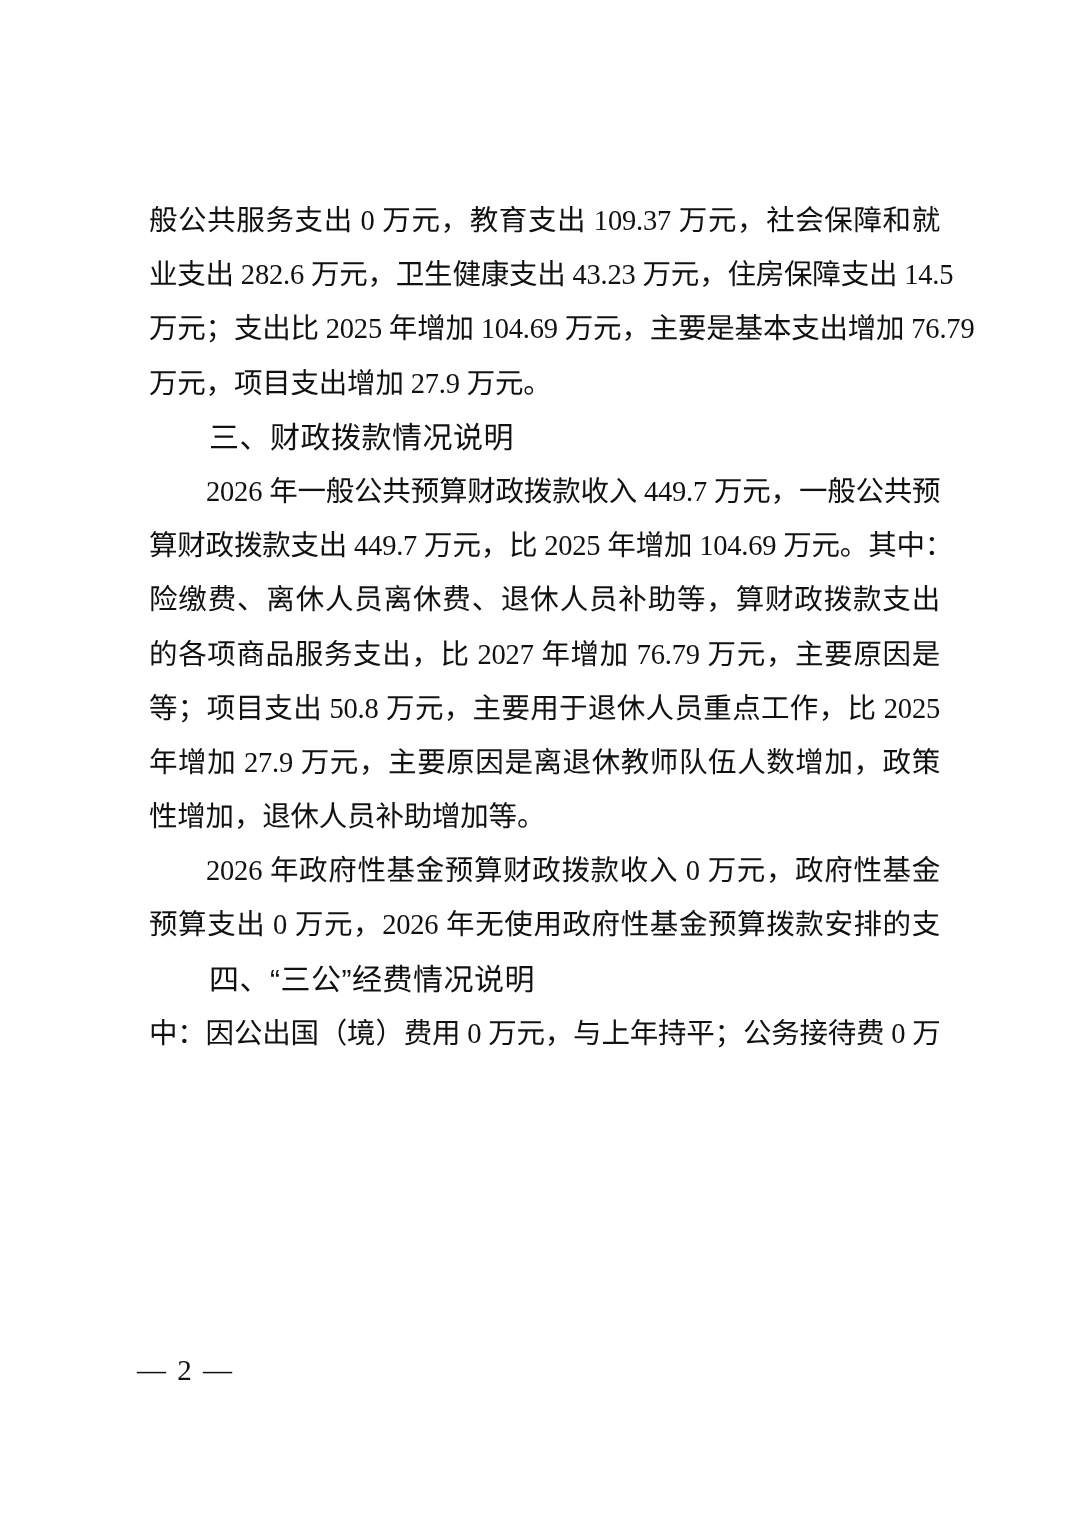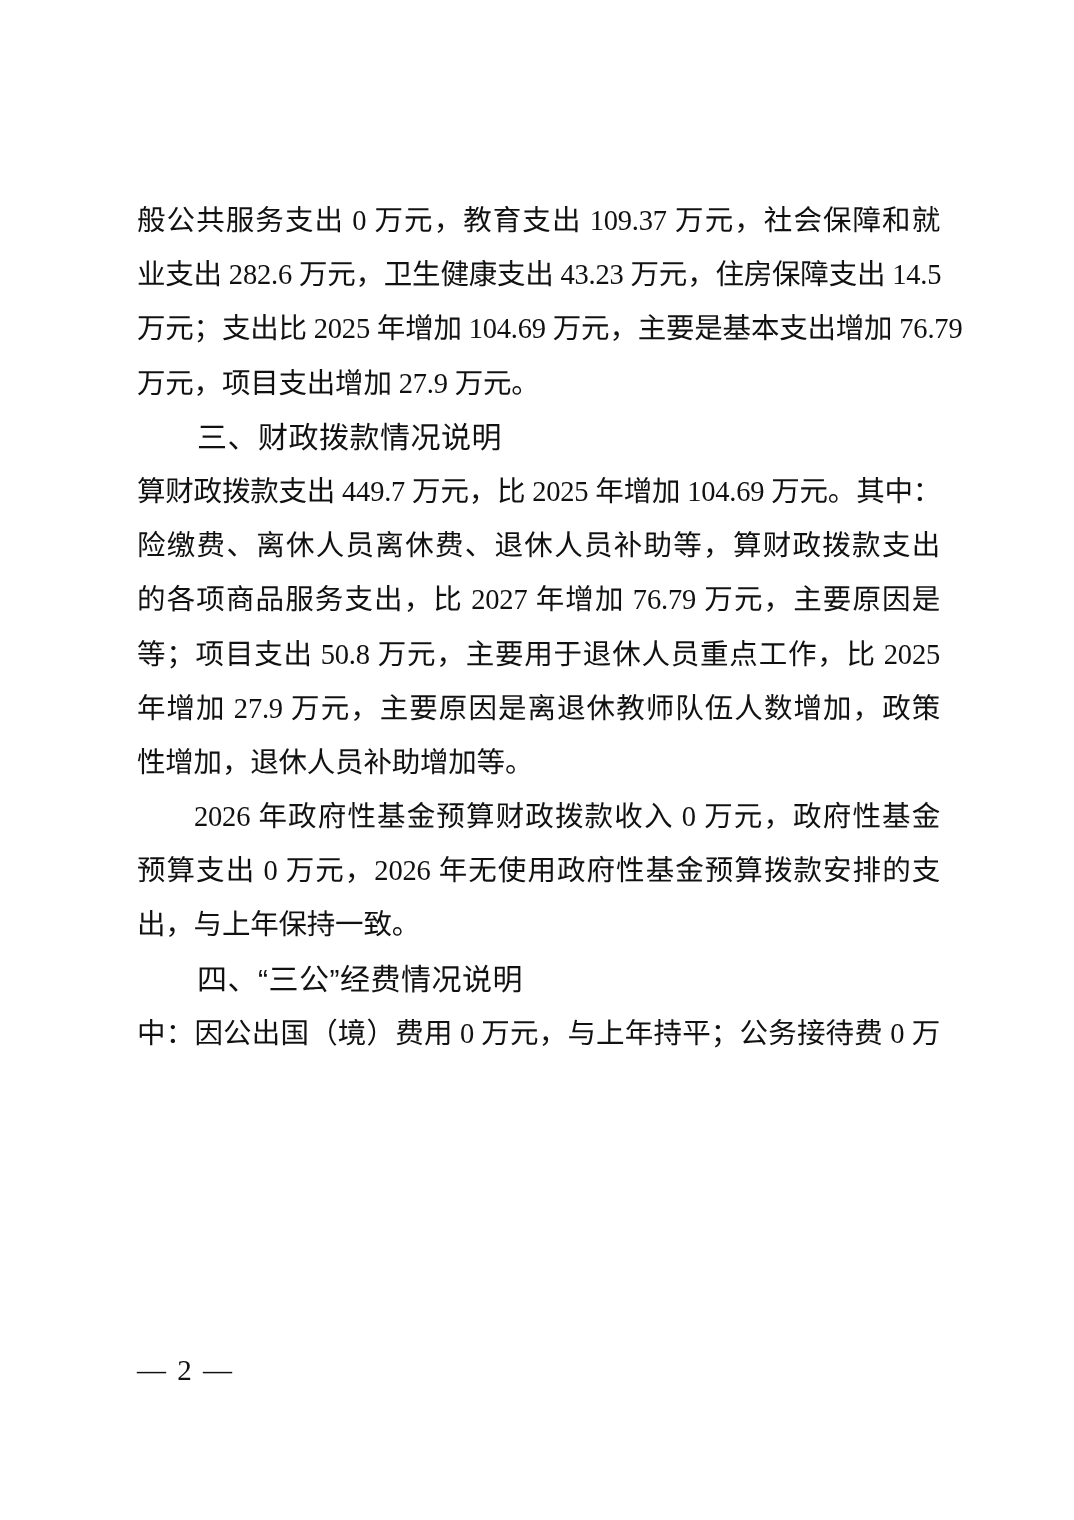--- a/index.html
+++ b/index.html
@@ -22,20 +22,21 @@
     width: 803px;
   }
   .line {
     font-family: "Liberation Serif", "DejaVu Serif", serif;
     font-size: 28.5px;
     letter-spacing: -0.2px;
     height: 54.2px;
     line-height: 54.2px;
     white-space: nowrap;
     text-align: left;
+    margin-left: 12px;
   }
   .line.just {
     text-align: justify;
     text-align-last: justify;
   }
   .line.indent {
     text-indent: 2em;
   }
   .line.heading {
     font-family: "Liberation Sans", "DejaVu Sans", sans-serif;
@@ -64,32 +65,32 @@
     <div class="paragraph">
       <div class="line just">般公共服务支出 0 万元，教育支出 109.37 万元，社会保障和就</div>
       <div class="line just">业支出 282.6 万元，卫生健康支出 43.23 万元，住房保障支出 14.5</div>
       <div class="line just">万元；支出比 2025 年增加 104.69 万元，主要是基本支出增加 76.79</div>
       <div class="line">万元，项目支出增加 27.9 万元。</div>
     </div>
 
     <div class="line heading">三、财政拨款情况说明</div>
 
     <div class="paragraph">
+      <div class="line just indent">2026 年一般公共预算财政拨款收入 449.7 万元，一般公共预</div>
       <div class="line just">算财政拨款支出 449.7 万元，比 2025 年增加 104.69 万元。其中：</div>
       <div class="line just">险缴费、离休人员离休费、退休人员补助等，算财政拨款支出</div>
       <div class="line just">的各项商品服务支出，比 2027 年增加 76.79 万元，主要原因是</div>
       <div class="line just">等；项目支出 50.8 万元，主要用于退休人员重点工作，比 2025</div>
       <div class="line just">年增加 27.9 万元，主要原因是离退休教师队伍人数增加，政策</div>
       <div class="line">性增加，退休人员补助增加等。</div>
     </div>
 
     <div class="paragraph">
       <div class="line just indent">2026 年政府性基金预算财政拨款收入 0 万元，政府性基金</div>
       <div class="line just">预算支出 0 万元，2026 年无使用政府性基金预算拨款安排的支</div>
-      <div class="line">出，与上年保持一致。</div>
     </div>
 
     <div class="line heading">四、“三公”经费情况说明</div>
 
     <div class="paragraph">
       <div class="line just">中：因公出国（境）费用 0 万元，与上年持平；公务接待费 0 万</div>
     </div>
 
   </div>
 

